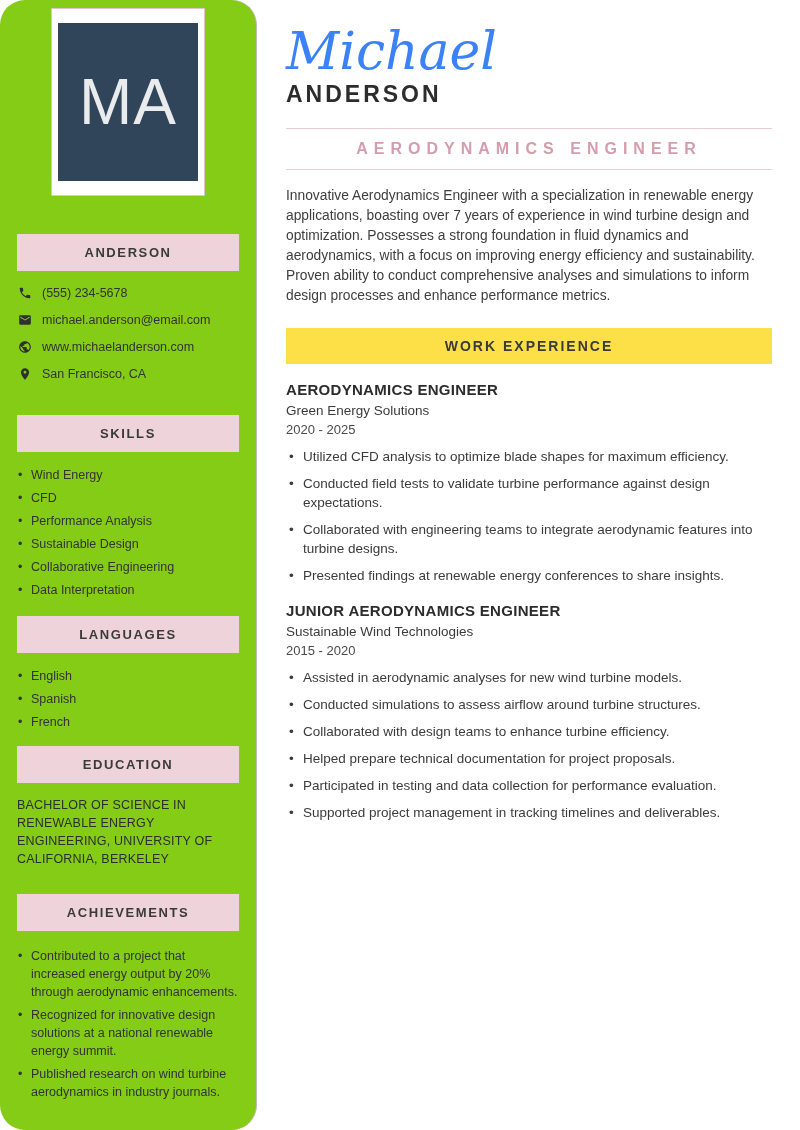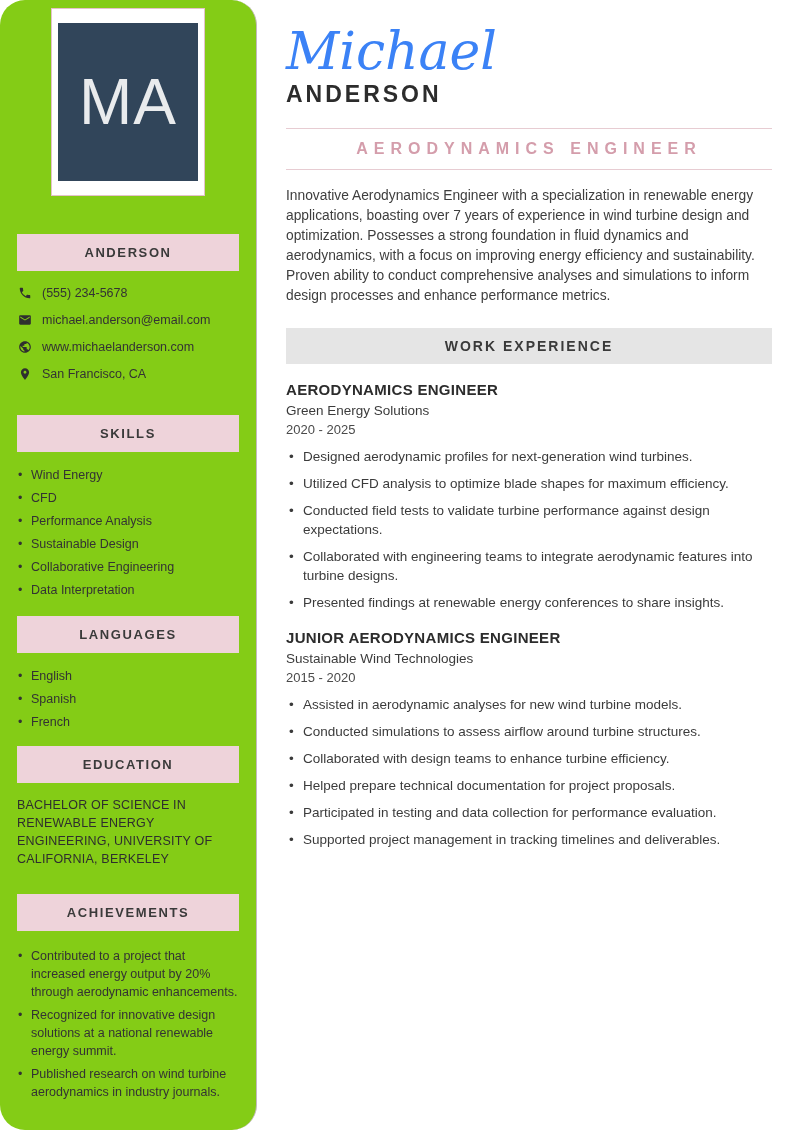--- a/index.html
+++ b/index.html
@@ -80,21 +80,21 @@
     padding:11px 0; text-align:center;
   }
   .job-title-text {
     color:#d49dab; font-weight:bold; font-size:16px;
     letter-spacing:6px; text-indent:6px;
   }
   .summary {
     margin-top:16px; font-size:13.8px; line-height:20px; color:#3e3e3e;
   }
   .work-band {
-    margin-top:22px; background:#e5e5e5; text-align:center;
+    margin-top:22px; background:#fde047; text-align:center;
     padding:10px 0; font-weight:bold; font-size:14px;
     letter-spacing:2px; color:#3a3a3a;
   }
   .job { margin-top:17px; }
   .job-role { font-weight:bold; font-size:15px; color:#2c2c2c; letter-spacing:0.3px; }
   .job-company { font-size:13.5px; margin-top:5px; color:#3b3b3b; }
   .job-dates { font-size:13px; margin-top:4px; color:#4a4a4a; }
   .job-bullets { list-style:none; margin-top:10px; }
   .job-bullets li {
     position:relative; padding-left:17px; margin-bottom:8px;
@@ -200,21 +200,20 @@
 
     <div class="work-band">
       <span>WORK EXPERIENCE</span>
     </div>
 
     <section class="job">
       <div class="job-role">AERODYNAMICS ENGINEER</div>
       <div class="job-company">Green Energy Solutions</div>
       <div class="job-dates">2020 - 2025</div>
       <ul class="job-bullets">
-        <li>Designed aerodynamic profiles for next-generation wind turbines.</li>
         <li>Utilized CFD analysis to optimize blade shapes for maximum efficiency.</li>
         <li>Conducted field tests to validate turbine performance against design expectations.</li>
         <li>Collaborated with engineering teams to integrate aerodynamic features into turbine designs.</li>
         <li>Presented findings at renewable energy conferences to share insights.</li>
       </ul>
     </section>
 
     <section class="job">
       <div class="job-role">JUNIOR AERODYNAMICS ENGINEER</div>
       <div class="job-company">Sustainable Wind Technologies</div>

